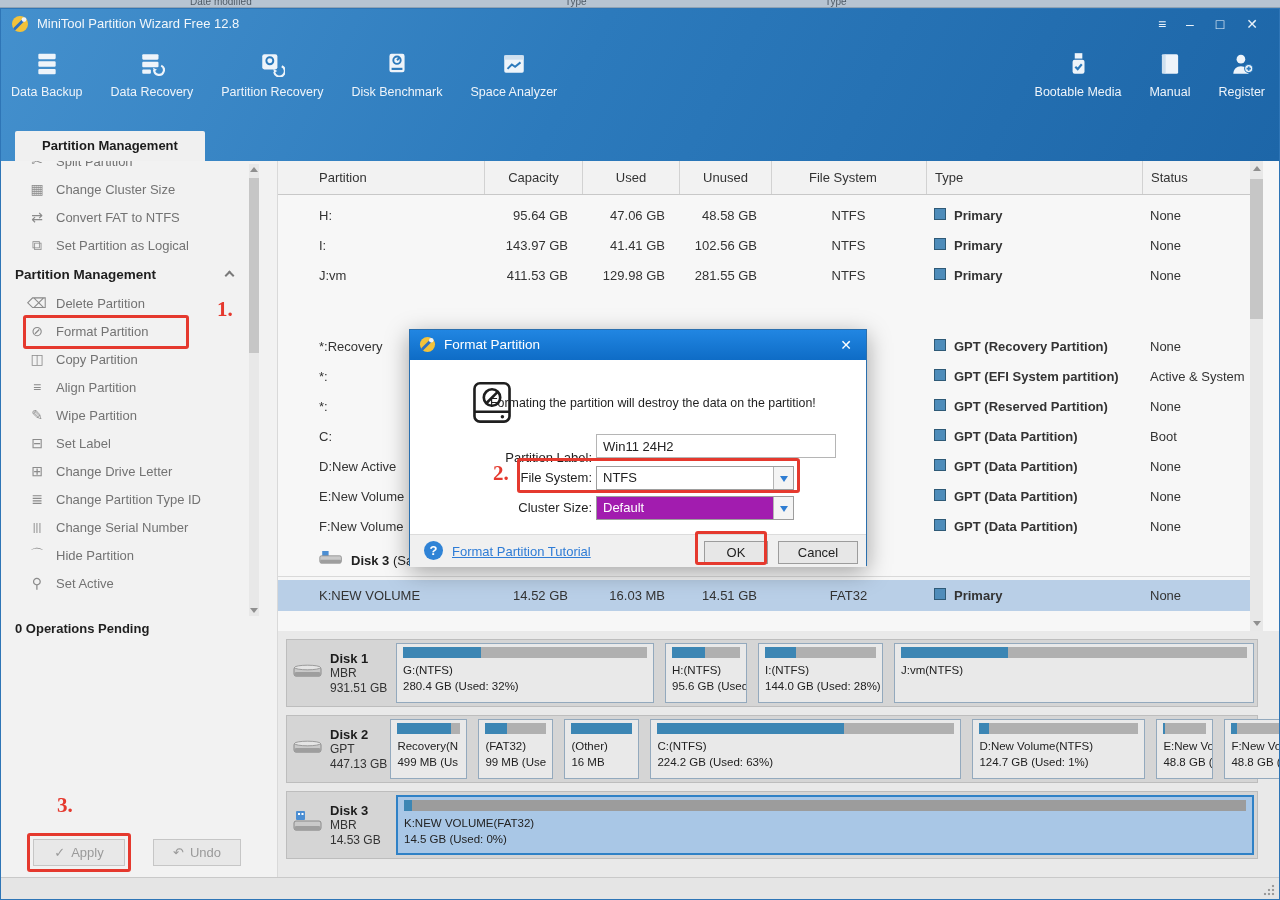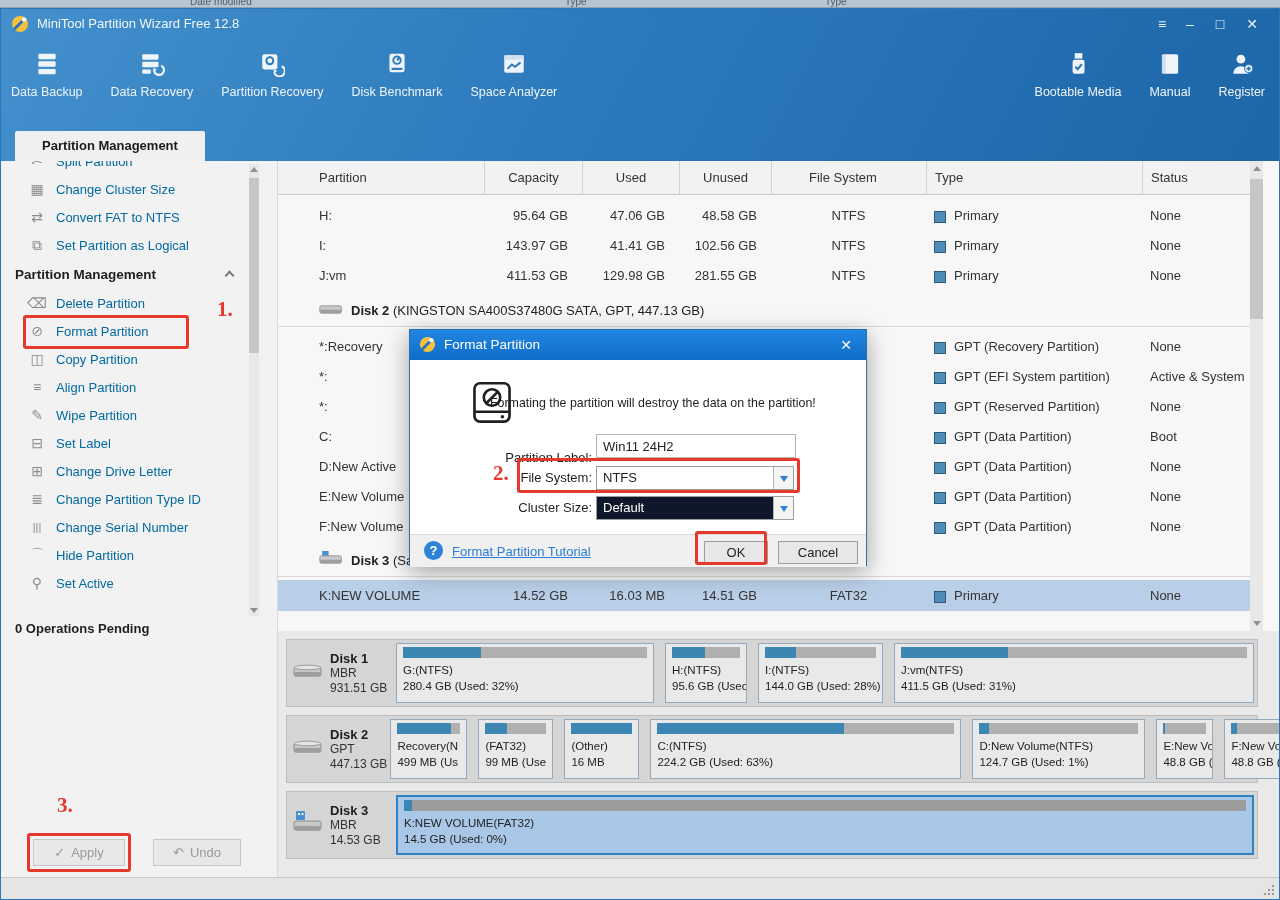--- a/index.html
+++ b/index.html
@@ -36,21 +36,21 @@
   .tab-active { position:absolute; left:14px; top:122px; width:190px; height:30px;
     background:#f0f0f0; border-radius:2px 2px 0 0; text-align:center; line-height:30px;
     font-size:13px; font-weight:bold; color:#1b1b1b; }
 
   
   #sidebar { position:absolute; left:0; top:152px; width:277px; height:716px;
     background:#f2f2f2; border-right:1px solid #d9d9d9; }
   #side-list { position:absolute; left:0; top:0; width:248px; height:458px; overflow:hidden; }
   .side-item { height:28px; display:flex; align-items:center; }
   .side-item .gl { width:20px; margin-left:26px; text-align:center; color:#8b8b8b; font-size:14px; }
-  .side-item .lb { margin-left:9px; font-size:13px; color:#0369a1; white-space:nowrap; }
+  .side-item .lb { margin-left:9px; font-size:13px; color:#737373; white-space:nowrap; }
   .side-section { height:30px; display:flex; align-items:center; padding-left:14px;
     font-size:13.5px; font-weight:bold; color:#1f1f1f; position:relative; }
   .caret-up { position:absolute; right:16px; top:13px; width:7px; height:7px;
     border-left:2px solid #7a7a7a; border-top:2px solid #7a7a7a; transform:rotate(45deg); }
   #ops-pending { position:absolute; left:14px; top:460px; font-size:13px; font-weight:bold; color:#1f1f1f; }
   .v-scroll { background:#e8e8e8; }
   .v-thumb { position:absolute; left:0; width:100%; background:#c6c6c6; }
   .tri-up, .tri-down { position:absolute; left:50%; transform:translateX(-50%);
     width:0; height:0; border-left:4px solid transparent; border-right:4px solid transparent; }
   .tri-up { border-bottom:5px solid #8f8f8f; }
@@ -65,21 +65,21 @@
     grid-template-columns:206px 98px 97px 92px 155px 216px 1fr; align-items:center;
     font-size:13px; color:#333; }
   #t-header { top:152px; height:34px; background:#f2f2f2; border-bottom:1px solid #c8c8c8; }
   #t-header .hc { padding:0 8px; white-space:nowrap; }
   #t-header .hc + .hc { border-left:1px solid #d2d2d2; height:100%; display:flex; align-items:center; }
   .t-row { height:30px; }
   .t-row .c { padding:0 8px; white-space:nowrap; overflow:hidden; }
   .c.name { padding-left:41px; }
   .c.num { text-align:right; padding-right:14px; }
   .c.fs { text-align:center; }
-  .c.type { display:flex; align-items:flex-end; gap:8px; }
+  .c.type { display:flex; align-items:flex-start; gap:8px;font-weight:bold; }
   .sq { display:inline-block; width:12px; height:12px; background:#4e8cba; border:1px solid #2f5a77; }
   .t-row.selected { background:#b9cfe7; }
   .t-group { position:absolute; left:277px; width:972px; height:32px; display:flex;
     align-items:center; padding-left:41px; font-size:13px; color:#222;
     border-bottom:1px solid #d9d9d9; gap:8px; white-space:nowrap; }
   .t-group b { font-size:13px; }
   #refresh-ic { position:absolute; left:288px; top:160px; font-size:16px; color:#2e7fc1; font-weight:bold; }
 
   
   #map-zone { position:absolute; left:277px; top:622px; width:1003px; height:246px; background:#e9e9e9; }
@@ -112,26 +112,26 @@
   
   #dialog { position:absolute; left:408px; top:320px; width:458px; height:237px;
     background:#fff; border:1px solid #2a6fae; box-shadow:0 6px 22px rgba(0,0,0,.35); z-index:40; }
   #dlg-title { position:absolute; top:0; left:0; width:100%; height:30px;
     background:linear-gradient(#2186e2,#0e6cc6); }
   #dlg-title .t { position:absolute; left:34px; top:7px; font-size:13.5px; color:#fff; }
   #dlg-close { position:absolute; right:8px; top:4px; width:24px; height:22px; text-align:center;
     line-height:22px; color:#fff; font-size:14px; }
   .dlg-label { position:absolute; width:182px; text-align:right; font-size:13px; color:#1f1f1f;
     line-height:24px; left:0; }
-  .dlg-input { position:absolute; left:186px; width:200px; height:24px; border:1px solid #b5b5b5;
+  .dlg-input { position:absolute; left:186px; width:240px; height:24px; border:1px solid #b5b5b5;
     font-size:13px; padding-left:6px; font-family:"Liberation Sans",sans-serif; color:#222; background:#fff; }
   .dlg-select { position:absolute; left:186px; width:198px; height:24px; border:1px solid #9d9d9d;
     background:#fff; font-size:13px; color:#222; display:flex; }
   .sel-val { flex:1; line-height:22px; padding-left:6px; white-space:nowrap; overflow:hidden; }
-  .sel-val.hl { background:#0f172a; color:#fff; }
+  .sel-val.hl { background:#a21caf; color:#fff; }
   .sel-btn { width:20px; border-left:1px solid #b5b5b5; position:relative; background:#f4f4f4; }
   .sel-btn .tri { position:absolute; left:50%; top:50%; transform:translate(-50%,-35%);
     width:0; height:0; border-left:4.5px solid transparent; border-right:4.5px solid transparent;
     border-top:6px solid #2f7dd2; }
   #dlg-bottom { position:absolute; left:0; top:204px; width:100%; height:33px;
     background:#f0f0f0; border-top:1px solid #dcdcdc; }
   #help-circ { position:absolute; left:14px; top:6px; width:19px; height:19px; border-radius:50%;
     background:#2f83d6; color:#fff; font-size:13px; font-weight:bold; text-align:center; line-height:19px; }
   #tut-link { position:absolute; left:42px; top:9px; font-size:13px; color:#2e7cd6;
     text-decoration:underline; white-space:nowrap; }
@@ -397,29 +397,20 @@
       <span class="c num">129.98 GB</span>
       <span class="c num">281.55 GB</span>
       <span class="c fs">NTFS</span>
       <span class="c type">
           <i class="sq"></i>
           <span>Primary</span>
         </span>
       <span class="c st">None</span>
     </div>
 
-    <div class="t-group" style="top:286px">
-      <span>
-        <svg width="24" height="16" viewBox="0 0 30 20">
-            <rect x="1" y="6" width="27" height="9" rx="2" fill="#c9c9c9" stroke="#8a8a8a"></rect>
-            <rect x="1.5" y="11" width="26" height="4.5" rx="1.5" fill="#9e9e9e"></rect>
-          </svg>
-      </span>
-      <span><b>Disk 2</b><span> (KINGSTON SA400S37480G SATA, GPT, 447.13 GB)</span></span>
-    </div>
 
     <div class="t-grid t-row" style="top:322px">
       <span class="c name">*:Recovery</span>
       <span class="c num"></span>
         <span class="c num"></span>
         <span class="c num"></span>
         <span class="c fs"></span>
       <span class="c type">
           <i class="sq"></i>
           <span>GPT (Recovery Partition)</span>
@@ -566,21 +557,20 @@
               <i class="pfill" style="width:28%"></i>
             </div>
           <div class="pl1">I:(NTFS)</div>
           <div class="pl2">144.0 GB (Used: 28%)</div>
         </div>
         <div class="pblock" style="flex:1">
           <div class="pbar">
               <i class="pfill" style="width:31%"></i>
             </div>
           <div class="pl1">J:vm(NTFS)</div>
-          <div class="pl2">411.5 GB (Used: 31%)</div>
         </div>
       </div>
     </div>
 
     <div class="disk-row" style="top:706px">
       <div class="disk-info">
         <span>
           <svg width="30" height="20" viewBox="0 0 30 20">
               <rect x="1" y="6" width="27" height="9" rx="2" fill="#c9c9c9" stroke="#8a8a8a"></rect>
               <rect x="1.5" y="11" width="26" height="4.5" rx="1.5" fill="#9e9e9e"></rect>

